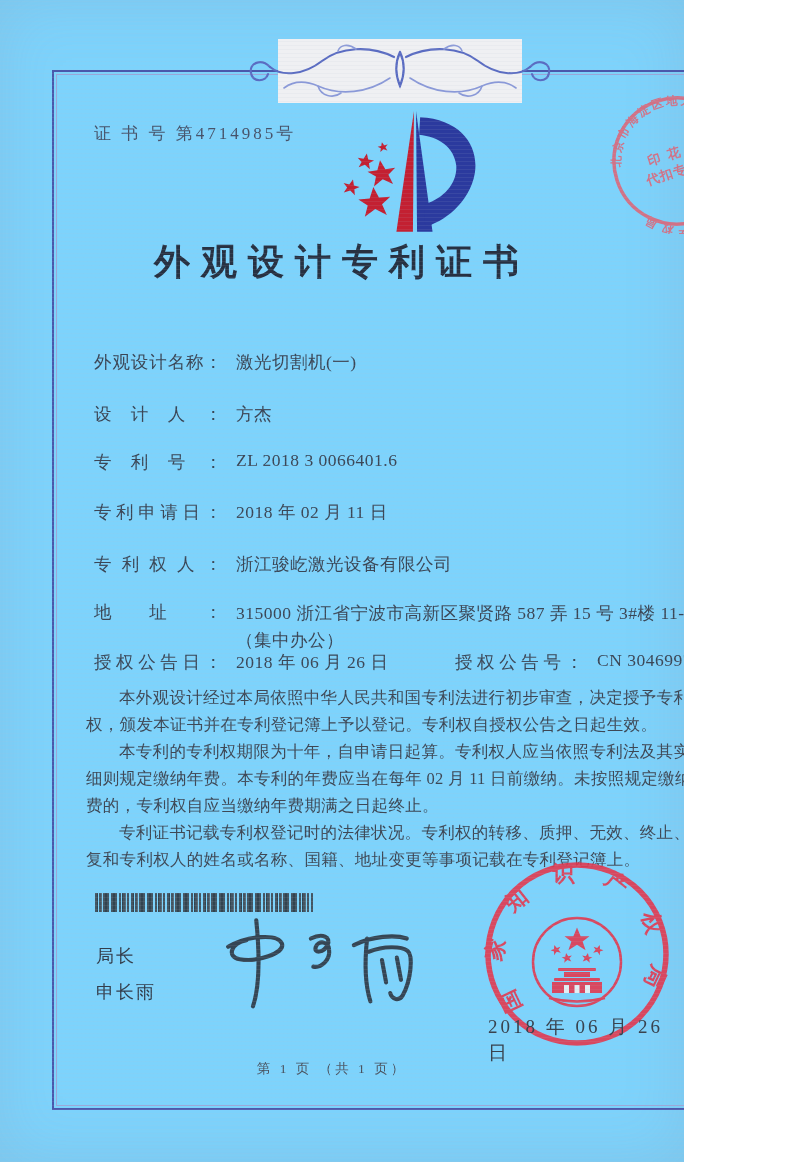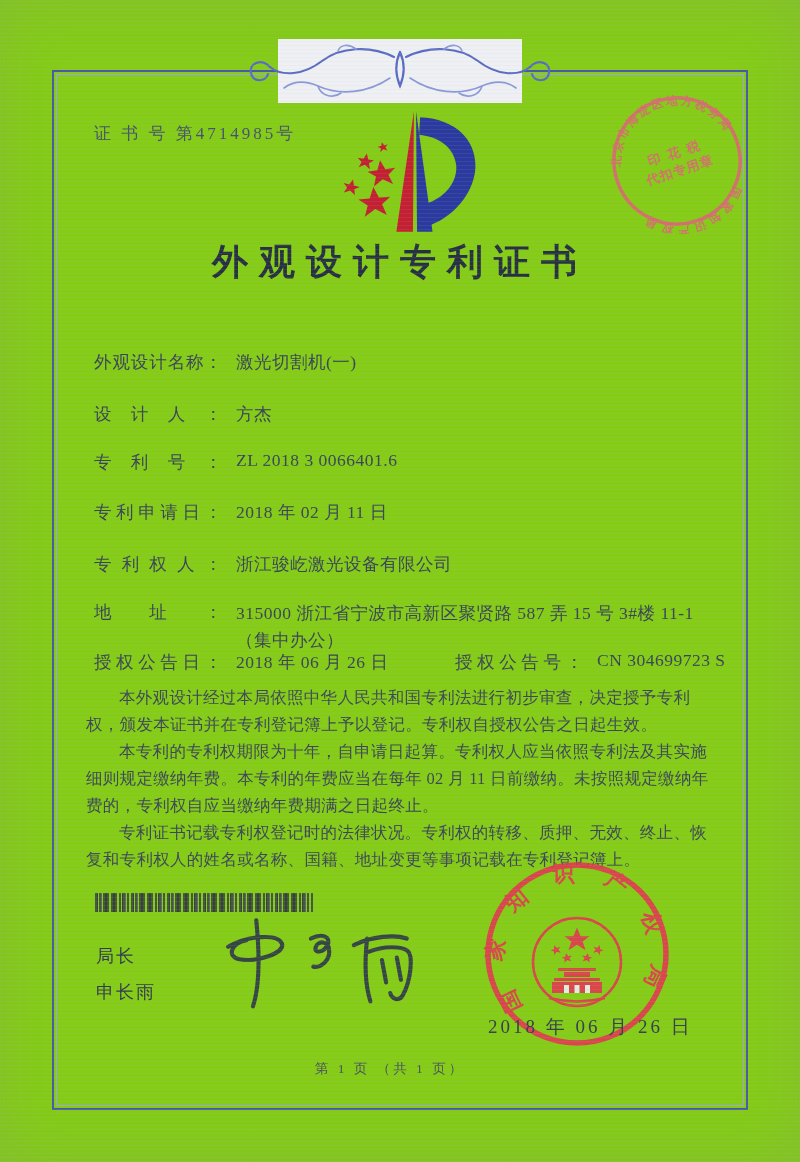--- a/index.html
+++ b/index.html
@@ -1,17 +1,17 @@
 <!DOCTYPE html>
 <html><head>
 <meta charset="utf-8">
 <style>
   html,body{margin:0;padding:0;}
   body{width:800px;height:1162px;font-family:"Liberation Serif","DejaVu Serif",serif;}
-  .page{position:relative;width:800px;height:1162px;background:#84cc16;overflow:hidden;
+  .page{position:relative;width:684px;height:1162px;background:#7dd3fc;overflow:hidden;
         box-shadow:inset 0 0 60px rgba(125,130,148,.18);}
   .page::after{content:"";position:absolute;inset:0;pointer-events:none;
         background:repeating-linear-gradient(0deg,rgba(180,188,205,.10) 0 1px,transparent 1px 4px);}
   .frame{position:absolute;left:52px;top:70px;width:692px;height:1036px;
         border:2.5px solid #4a58ac;}
   .frame-inner{position:absolute;inset:2px;border:1px solid #9aa6d8;}
   .flourish{position:absolute;left:205px;top:38px;width:390px;height:66px;}
   .cert-no{position:absolute;left:94px;top:122px;font-size:17px;letter-spacing:3px;color:#46536a;}
   .logo{position:absolute;left:322px;top:108px;}
   .tax-stamp{position:absolute;left:604px;top:88px;}

